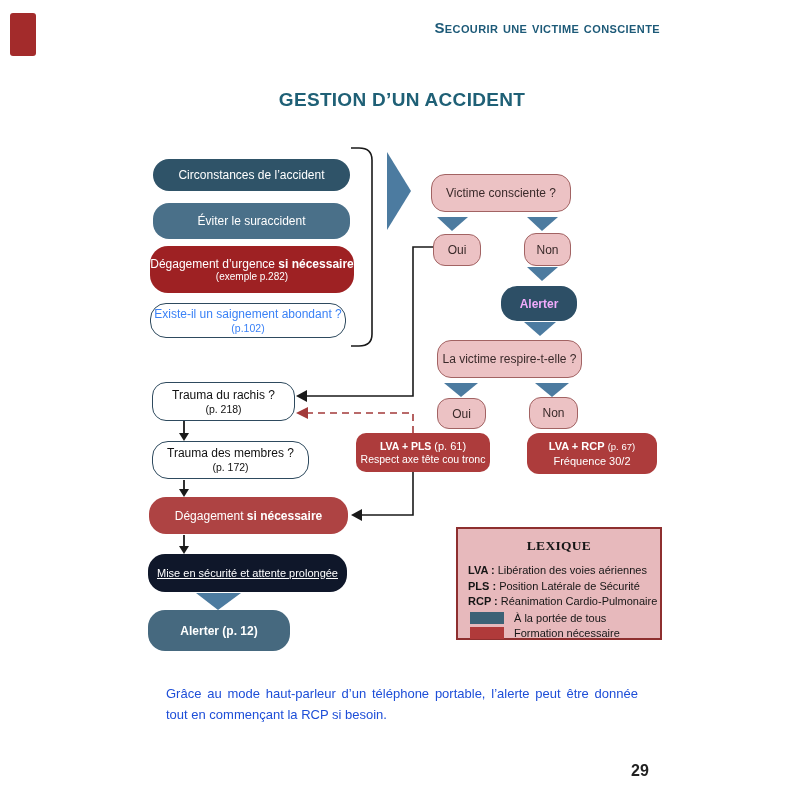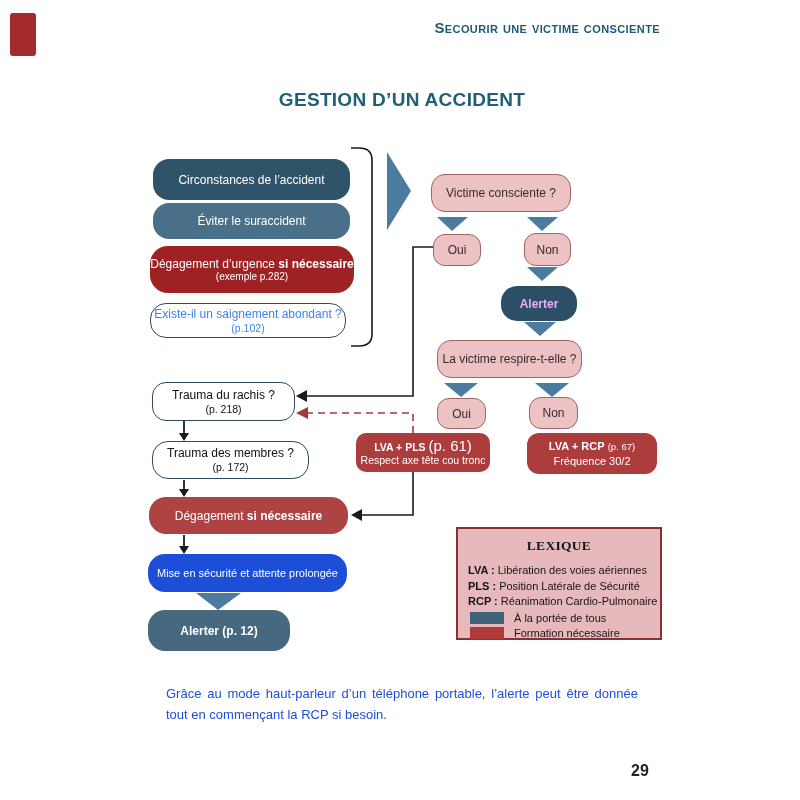--- a/index.html
+++ b/index.html
@@ -16,21 +16,21 @@
   .title{position:absolute;left:277px;top:89px;width:250px;text-align:center;
          font-weight:700;font-size:19px;letter-spacing:.3px;color:#1f6076;}
 
   
   .box{position:absolute;display:flex;flex-direction:column;align-items:center;
        justify-content:center;text-align:center;box-sizing:border-box;
        font-size:12px;line-height:14px;}
   .slate-dark{background:#2f5368;color:#fff;border-radius:16px;}
   .slate-mid{background:#4a7089;color:#fff;border-radius:16px;}
   .slate-alert{background:#2d4f66;color:#f0abfc;border-radius:16px;font-weight:700;}
-  .slate-mise{background:#1d4ed8;color:#fff;border-radius:17px;font-size:11px;}
+  .slate-mise{background:#0f172a;color:#fff;border-radius:17px;font-size:11px;text-decoration:underline;}
   .slate-alert2{background:#46697f;color:#fff;border-radius:17px;font-weight:700;}
   .dark-red{background:#9e2123;color:#fff;border-radius:18px;}
   .brick-red{background:#ad3c3c;color:#fff;border-radius:10px;}
   .brick-red2{background:#ae4343;color:#fff;border-radius:17px;}
   .pink{background:#ecc2c4;color:#3a2a2a;border:1.5px solid #a26363;border-radius:14px;}
   .pink-sm{background:#ecc2c4;color:#3a2a2a;border:1.5px solid #a26363;border-radius:12px;}
   .white-navy{background:#ffffff;border:1.5px solid #2e4a5e;border-radius:15px;color:#111;}
   .white-navy.redtext{color:#3b82f6;}
   .ref{font-size:10.5px;}
   .sub{font-size:10px;line-height:12px;}
@@ -92,21 +92,21 @@
     <polygon points="296,413 308,407 308,419" fill="#a33a3a"></polygon>
 
     <path d="M184,421 L184,434" stroke="#1a1a1a" stroke-width="1.8"></path>
     <polygon points="179,433 189,433 184,441" fill="#1a1a1a"></polygon>
     <path d="M184,480 L184,490" stroke="#1a1a1a" stroke-width="1.8"></path>
     <polygon points="179,489 189,489 184,497" fill="#1a1a1a"></polygon>
     <path d="M184,535 L184,547" stroke="#1a1a1a" stroke-width="1.8"></path>
     <polygon points="179,546 189,546 184,554" fill="#1a1a1a"></polygon>
   </svg>
 
-  <div class="box slate-dark" style="left:153px;top:159px;width:197px;height:41px">
+  <div class="box slate-dark" style="left:153px;top:159px;width:197px;height:32px">
     <span>Circonstances de l’accident</span>
   </div>
   <div class="box slate-mid" style="left:153px;top:203px;width:197px;height:36px">
     <span>Éviter le suraccident</span>
   </div>
   <div class="box dark-red" style="left:150px;top:246px;width:204px;height:47px">
     <div>
       <span>Dégagement d’urgence</span>
       <span class="b">si nécessaire</span>
     </div>
@@ -136,21 +136,21 @@
   </div>
   <div class="box pink-sm" style="left:437px;top:398px;width:49px;height:31px">
     <span>Oui</span>
   </div>
   <div class="box pink-sm" style="left:529px;top:397px;width:49px;height:32px">
     <span>Non</span>
   </div>
   <div class="box brick-red" style="left:356px;top:433px;width:134px;height:39px;font-size:10.5px;line-height:13px">
     <div>
       <span class="b">LVA + PLS</span>
-      <span class="ref" style="font-size:15px">(p. 61)</span>
+      <span class="ref" style="font-size:11px">(p. 61)</span>
     </div>
     <div>Respect axe tête cou tronc</div>
   </div>
   <div class="box brick-red" style="left:527px;top:433px;width:130px;height:41px;font-size:11px;line-height:14px;border-radius:12px">
     <div>
       <span class="b">LVA + RCP</span>
       <span class="ref" style="font-size:9.5px">(p. 67)</span>
     </div>
     <div>Fréquence 30/2</div>
   </div>

